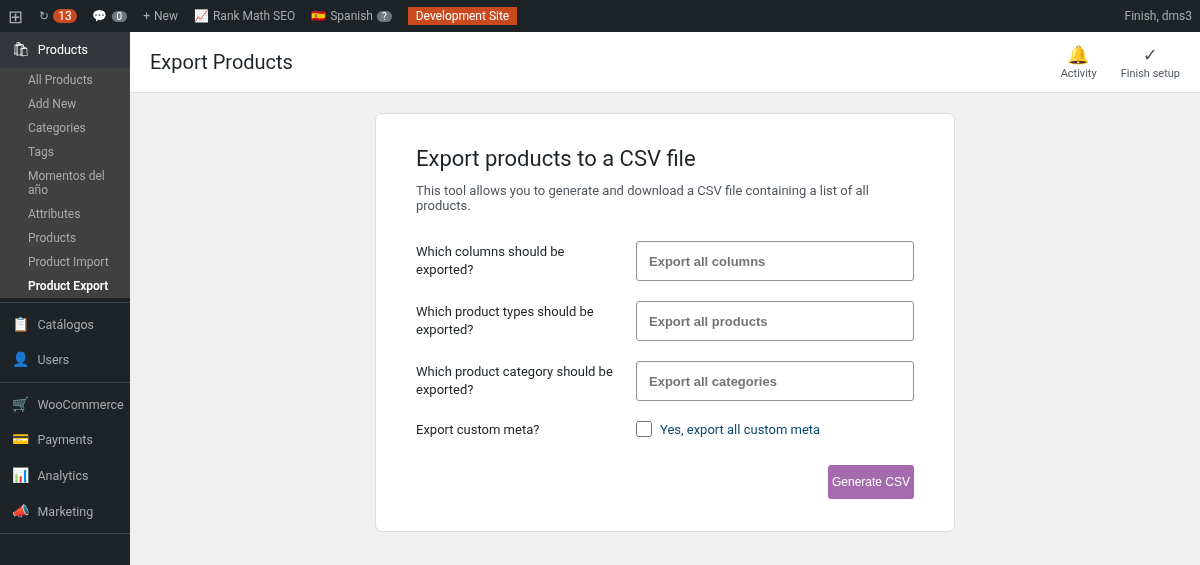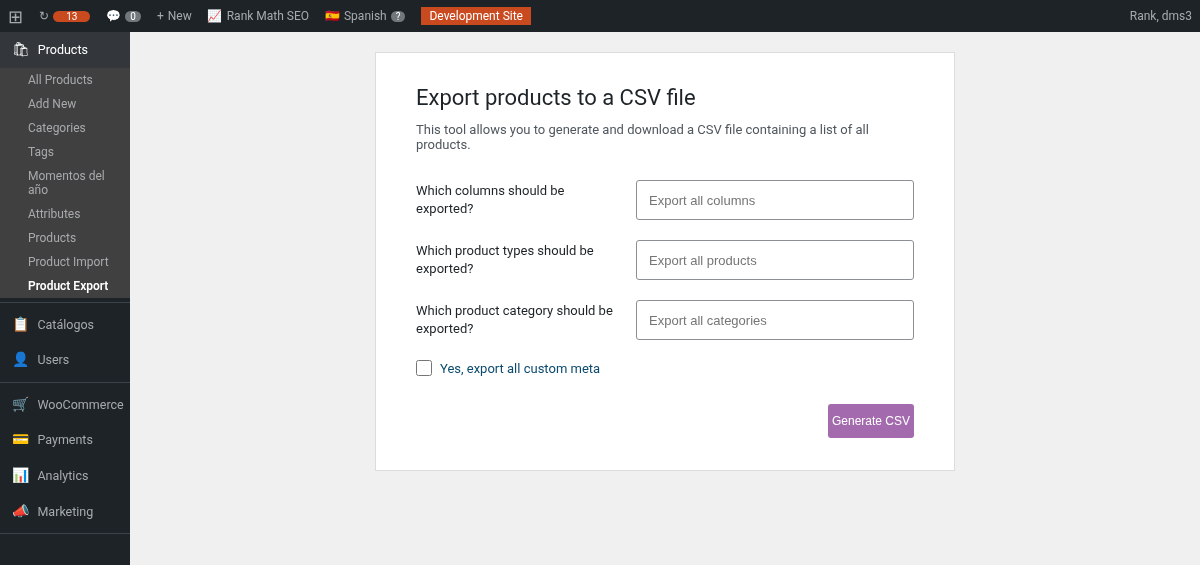--- a/index.html
+++ b/index.html
@@ -15,21 +15,21 @@
       padding: 0 8px;
       gap: 16px;
       position: fixed;
       top: 0;
       left: 0;
       right: 0;
       z-index: 100;
     }
     .adminbar-logo { color: #a7aaad; font-size: 18px; }
     .adminbar-item { display: flex; align-items: center; gap: 4px; color: #a7aaad; font-size: 12px; cursor: pointer; white-space: nowrap; }
-    .adminbar-badge { background: #ca4a1f; color: #fff; border-radius: 9px; padding: 0 13px; font-size: 10px; min-width: 16px; text-align: center; }
+    .adminbar-badge { background: #ca4a1f; color: #fff; border-radius: 9px; padding: 0 5px; font-size: 12px; min-width: 16px; text-align: center; }
     .adminbar-badge-gray { background: #72777c; color: #fff; border-radius: 9px; padding: 0 5px; font-size: 10px; }
     .adminbar-right { margin-left: auto; color: #a7aaad; font-size: 12px; }
     .adminbar-dev { background: #ca4a1f; color: #fff; padding: 2px 8px; border-radius: 0; font-size: 12px; }
 
     
     .wp-layout { display: flex; margin-top: 32px; min-height: calc(100vh - 32px); }
 
     
     #adminmenu {
       width: 130px;
@@ -79,21 +79,21 @@
     .header-action-item { display: flex; flex-direction: column; align-items: center; color: #50575e; font-size: 11px; cursor: pointer; }
     .header-action-icon { font-size: 18px; margin-bottom: 2px; }
 
     
     .wrap {
       padding: 20px;
     }
     .export-card {
       background: #fff;
       border: 1px solid #dcdcde;
-      border-radius: 0;
+      border-radius: 7px;
       padding: 32px 40px;
       max-width: 580px;
       margin: 0 auto;
     }
     .export-title { font-size: 22px; font-weight: 400; margin-bottom: 12px; color: #1d2327; }
     .export-desc { color: #50575e; margin-bottom: 28px; font-size: 13px; }
     .form-row {
       display: flex;
       align-items: center;
       margin-bottom: 20px;
@@ -110,20 +110,21 @@
     .form-control {
       flex: 1;
       border: 1px solid #8c8f94;
       border-radius: 3px;
       padding: 8px 12px;
       font-size: 13px;
       color: #50575e;
       background: #fff;
       outline: none;
       height: 40px;
+      font-weight: bold;
     }
     .checkbox-row {
       display: flex;
       align-items: center;
       margin-bottom: 28px;
       gap: 20px;
     }
     .checkbox-label { width: 200px; flex-shrink: 0; color: #1d2327; font-size: 13px; }
     .checkbox-control { display: flex; align-items: center; gap: 8px; }
     .checkbox-input {
@@ -167,21 +168,21 @@
   <span class="adminbar-item">
     <span>📈</span>
     <span>Rank Math SEO</span>
   </span>
   <span class="adminbar-item">
     <span>🇪🇸</span>
     <span>Spanish</span>
     <span class="adminbar-badge-gray">?</span>
   </span>
   <span class="adminbar-dev">Development Site</span>
-  <span class="adminbar-right">Rank, dms3</span>
+  <span class="adminbar-right">Finish, dms3</span>
 </div>
 
 <div class="wp-layout">
 
   <div id="adminmenu">
 
     <div class="menu-top-item active-parent">
       <span class="menu-icon">🛍</span>
       <span>Products</span>
     </div>
@@ -226,20 +227,33 @@
     <div class="menu-sep"></div>
     <div class="menu-top-item">
       
       
     </div>
 
   </div>
 
   <div id="wpcontent">
 
+    <div class="page-header">
+      <h1 class="page-title-text">Export Products</h1>
+      <div class="header-actions">
+        <div class="header-action-item">
+          <span class="header-action-icon">🔔</span>
+          <span>Activity</span>
+        </div>
+        <div class="header-action-item">
+          <span class="header-action-icon">✓</span>
+          <span>Finish setup</span>
+        </div>
+      </div>
+    </div>
 
     <div class="wrap">
       <div class="export-card">
         <h2 class="export-title">Export products to a CSV file</h2>
         <p class="export-desc">This tool allows you to generate and download a CSV file containing a list of all products.</p>
 
         <div class="form-row">
           <label class="form-label">Which columns should be exported?</label>
           <input class="form-control" type="text" placeholder="Export all columns" style="">
         </div>
@@ -248,20 +262,21 @@
           <label class="form-label">Which product types should be exported?</label>
           <input class="form-control" type="text" placeholder="Export all products" style="">
         </div>
 
         <div class="form-row">
           <label class="form-label">Which product category should be exported?</label>
           <input class="form-control" type="text" placeholder="Export all categories" style="">
         </div>
 
         <div class="checkbox-row">
+          <label class="checkbox-label">Export custom meta?</label>
           <div class="checkbox-control">
             <input type="checkbox" class="checkbox-input" style="">
             <span class="checkbox-text">Yes, export all custom meta</span>
           </div>
         </div>
 
         <div class="clearfix">
           <button class="generate-btn">Generate CSV</button>
         </div>
       </div>

